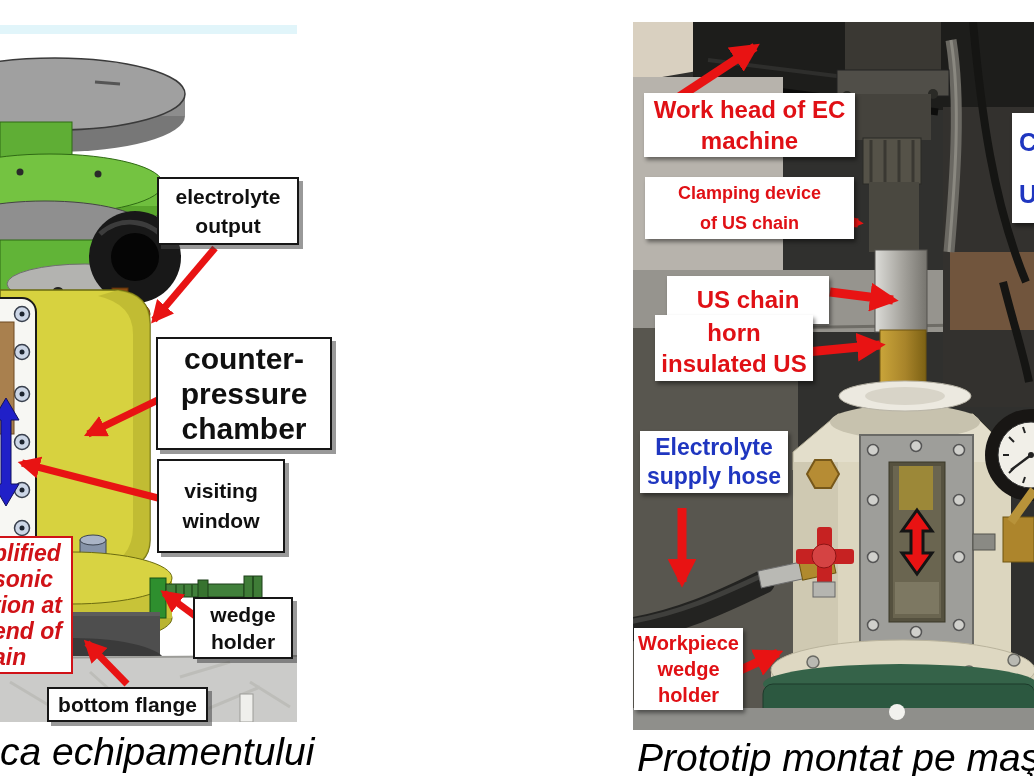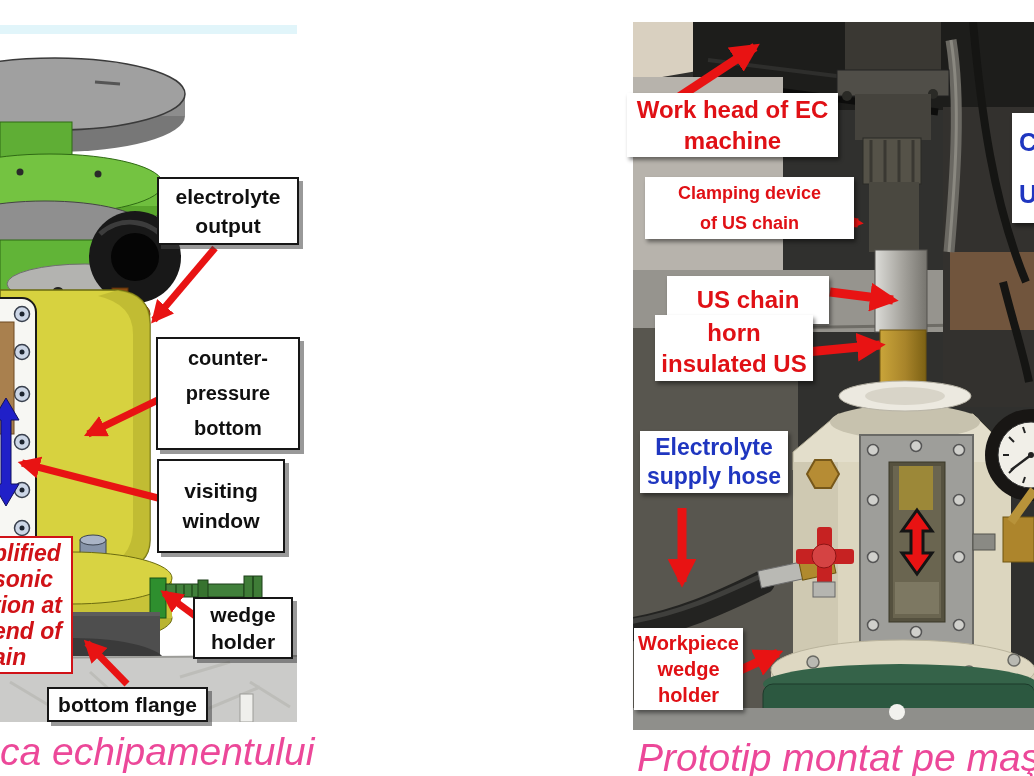--- a/index.html
+++ b/index.html
@@ -12,31 +12,31 @@
 
   .lbl span{display:block;}
   .cad-label{position:absolute;z-index:10;background:#fff;border:2px solid #161616;
              box-shadow:4px 4px 0 rgba(70,70,70,.55);color:#101010;font-weight:bold;text-align:center;}
   .red-frag{position:absolute;z-index:10;background:#fff;border:2px solid #d01217;border-left:none;
             color:#d01217;font-weight:bold;font-style:italic;text-align:left;}
   .photo-label{position:absolute;z-index:10;background:#fff;font-weight:bold;text-align:center;
                box-shadow:2px 3px 4px rgba(0,0,0,.45);}
   .red-t{color:#e01015;}
   .blue-t{color:#1f36c0;}
-  .caption{position:absolute;z-index:10;font-style:italic;font-size:39px;color:#ec4899;white-space:nowrap;}
+  .caption{position:absolute;z-index:10;font-style:italic;font-size:39px;color:#000000;white-space:nowrap;}
 
   
   #lbl-electrolyte-output{left:157px;top:177px;width:138px;font-size:21px;line-height:29px;padding:3px 0;}
-  #lbl-counter-pressure {left:156px;top:337px;width:140px;font-size:20px;line-height:35px;padding:2px 0;}
+  #lbl-counter-pressure {left:156px;top:337px;width:140px;font-size:30px;line-height:35px;padding:2px 16px;}
   #lbl-visiting-window  {left:157px;top:459px;width:124px;font-size:21px;line-height:30px;padding:15px 0;}
   #lbl-wedge-holder     {left:193px;top:597px;width:96px; font-size:21px;line-height:27px;padding:2px 0;}
   #lbl-bottom-flange    {left:47px; top:687px;width:157px;font-size:21px;line-height:31px;}
   #lbl-red-frag         {left:-10px;top:536px;width:78px;font-size:23px;line-height:26px;padding:2px 0 2px 3px;}
 
-  #lbl-work-head   {left:627px;top:93px; width:211px;font-size:24px;line-height:31px;padding:1px 0;}
+  #lbl-work-head   {left:644px;top:93px; width:211px;font-size:24px;line-height:31px;padding:1px 0;}
   #lbl-clamping    {left:645px;top:177px;width:209px;font-size:18px;line-height:30px;padding:1px 0;}
   #lbl-us-chain    {left:667px;top:276px;width:162px;font-size:24px;line-height:30px;padding:9px 0;}
   #lbl-insulated   {left:655px;top:315px;width:158px;font-size:24px;line-height:31px;padding:2px 0;}
   #lbl-hose        {left:640px;top:431px;width:148px;font-size:23px;line-height:29px;padding:2px 0;}
   #lbl-workpiece   {left:634px;top:628px;width:109px;font-size:20px;line-height:26px;padding:2px 0;}
   #lbl-clipped     {left:1012px;top:113px;width:46px;font-size:25px;line-height:52px;padding:3px 0 3px 7px;text-align:left;}
 
   #caption-left {left:0px;  top:730px;}
   #caption-right{left:637px;top:736px;}
 </style>
@@ -286,21 +286,21 @@
     </g>
   </svg>
 
   <div id="lbl-electrolyte-output" class="cad-label lbl">
     <span>electrolyte</span>
     <span>output</span>
   </div>
   <div id="lbl-counter-pressure" class="cad-label lbl">
     <span>counter-</span>
     <span>pressure</span>
-    <span>bottom</span>
+    <span>chamber</span>
   </div>
   <div id="lbl-visiting-window" class="cad-label lbl">
     <span>visiting</span>
     <span>window</span>
   </div>
   <div id="lbl-wedge-holder" class="cad-label lbl">
     <span>wedge</span>
     <span>holder</span>
   </div>
   <div id="lbl-bottom-flange" class="cad-label lbl">

